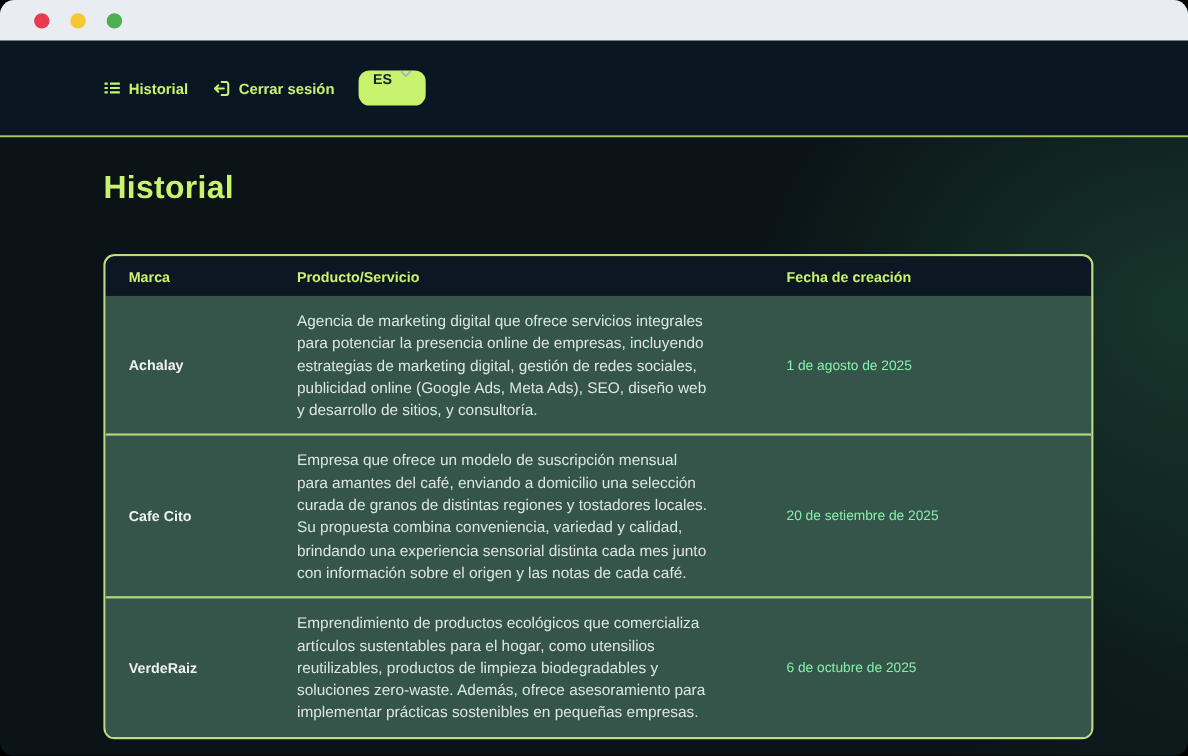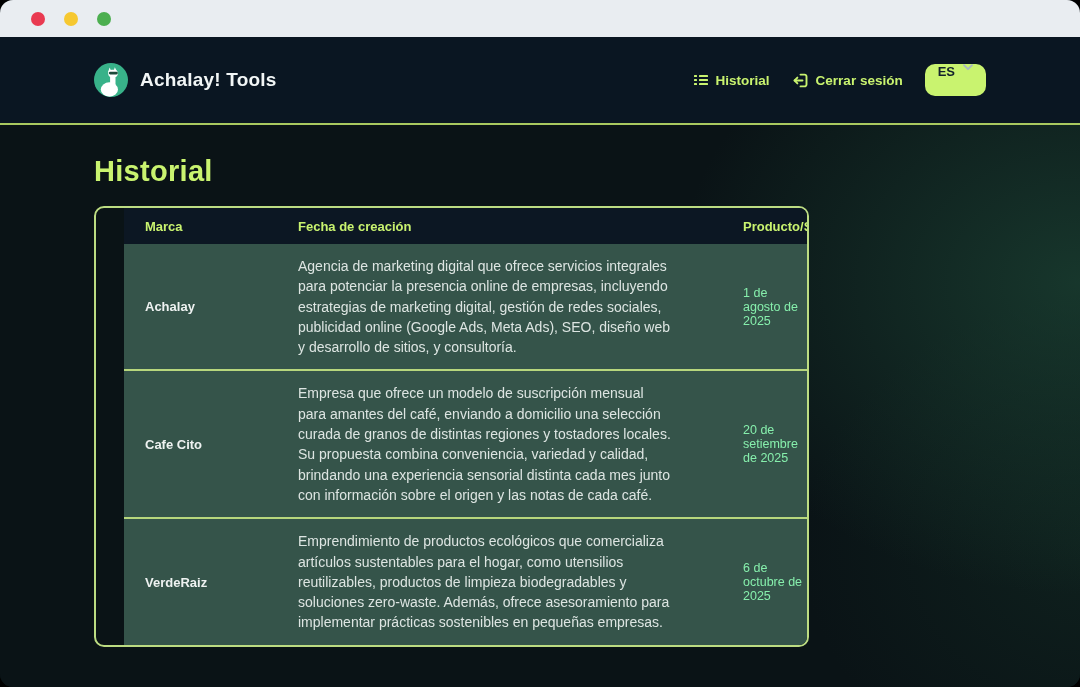--- a/index.html
+++ b/index.html
@@ -40,22 +40,22 @@
   }
   
   .content { flex:1; padding:0 94px;
     background:
       radial-gradient(620px 480px at 100% 28%, rgba(34,84,62,.55), rgba(34,84,62,0) 65%),
       radial-gradient(500px 420px at 102% 75%, rgba(24,58,44,.35), rgba(24,58,44,0) 60%),
       var(--page-bg);
   }
   .page-title { color:var(--accent); font-size:29px; font-weight:bold; margin-top:30px; letter-spacing:.3px; }
   .history-table {
-    margin-top:18px; width:715px;
-    border:2px solid var(--table-border); border-radius:10px; overflow:hidden;padding-left:28px;
+    margin-top:43px; width:900px;
+    border:2px solid var(--table-border); border-radius:10px; overflow:hidden;
   }
   .t-row { display:grid; grid-template-columns:153px 445px 1fr; }
   .t-head { background:var(--table-header-bg); height:36px; align-items:center; }
   .t-head .t-cell { color:var(--accent); font-size:13px; font-weight:bold; }
   .t-body-row { background:var(--row-bg); border-top:2px solid var(--row-divider); padding:12px 0; align-items:center; }
   .t-cell { padding-left:21px; }
   .cell-brand { color:#eef2f1; font-size:13px;font-weight:bold; }
   .cell-desc { color:#dde5e2; font-size:14px; line-height:1.45; padding-right:48px; }
   .cell-date { color:#86efac; font-size:12.5px; }
   .icon { display:inline-flex; align-items:center; }
@@ -65,41 +65,20 @@
 
 <div class="window">
 
   <div class="titlebar">
     <span class="traffic red"></span>
     <span class="traffic yellow"></span>
     <span class="traffic green"></span>
   </div>
 
   <header class="app-header">
-    <div class="brand">
-      <span class="icon">
-        <svg width="34" height="34" viewBox="0 0 34 34">
-          <defs>
-              <clipPath id="logoClip">
-                <circle cx="17" cy="17" r="17"></circle>
-              </clipPath>
-            </defs>
-          <circle cx="17" cy="17" r="17" fill="#38b289"></circle>
-          <g clip-path="url(#logoClip)">
-            <path d="M15.6 4.6 L17.6 8.8 L13.9 9.4 Z" fill="#ffffff"></path>
-            <path d="M20.8 4.2 L22.9 8.2 L19.4 9.0 Z" fill="#ffffff"></path>
-            <rect x="14.2" y="6.8" width="9.6" height="7.4" rx="3.6" fill="#ffffff"></rect>
-            <rect x="16.1" y="11" width="5.4" height="11" fill="#ffffff"></rect>
-            <ellipse cx="15.4" cy="26.5" rx="8.6" ry="7.2" fill="#ffffff"></ellipse>
-            <rect x="14.9" y="8.7" width="8.9" height="2.7" rx="1.3" fill="#1d4a3a"></rect>
-          </g>
-        </svg>
-      </span>
-      <span class="brand-title">Achalay! Tools</span>
-    </div>
 
     <div class="header-right">
 
       <a class="nav-link">
         <span class="icon">
           <svg width="16" height="16" viewBox="0 0 16 16" fill="currentColor">
             <rect x="1" y="3" width="3" height="2" rx="0.5"></rect>
               <rect x="6" y="3" width="9" height="2" rx="0.5"></rect>
             <rect x="1" y="7" width="3" height="2" rx="0.5"></rect>
               <rect x="6" y="7" width="9" height="2" rx="0.5"></rect>
@@ -131,22 +110,22 @@
       </button>
     </div>
   </header>
 
   <main class="content">
     <h1 class="page-title">Historial</h1>
 
     <div class="history-table">
       <div class="t-row t-head">
         <div class="t-cell">Marca</div>
+        <div class="t-cell">Producto/Servicio</div>
         <div class="t-cell">Fecha de creación</div>
-        <div class="t-cell">Producto/Servicio</div>
       </div>
 
       <div class="t-row t-body-row" style="border-top:none;">
         <div class="t-cell cell-brand">Achalay</div>
         <div class="t-cell cell-desc">Agencia de marketing digital que ofrece servicios integrales para potenciar la presencia online de empresas, incluyendo estrategias de marketing digital, gestión de redes sociales, publicidad online (Google Ads, Meta Ads), SEO, diseño web y desarrollo de sitios, y consultoría.</div>
         <div class="t-cell cell-date">1 de agosto de 2025</div>
       </div>
 
       <div class="t-row t-body-row">
         <div class="t-cell cell-brand">Cafe Cito</div>

